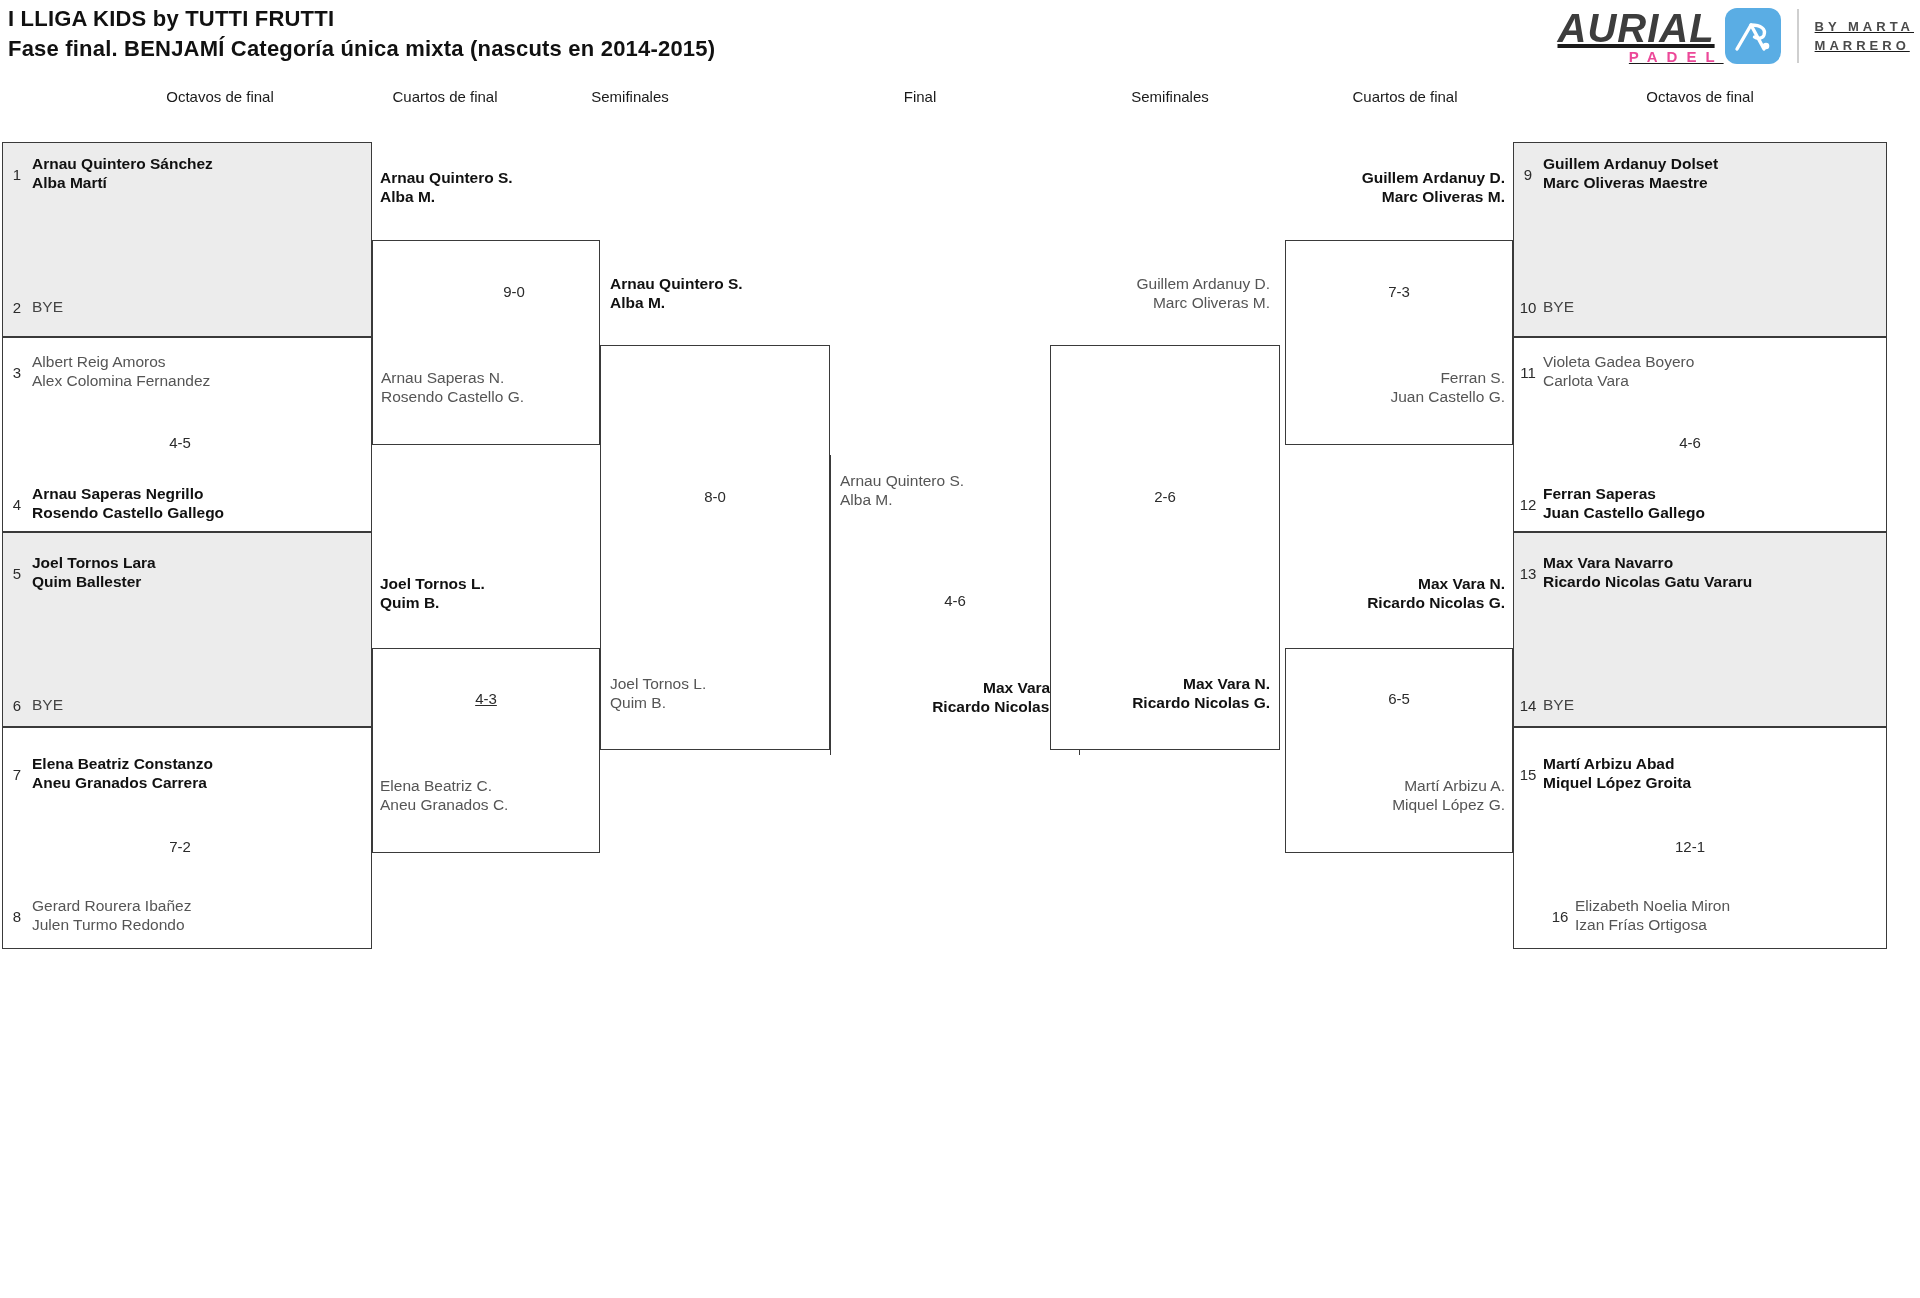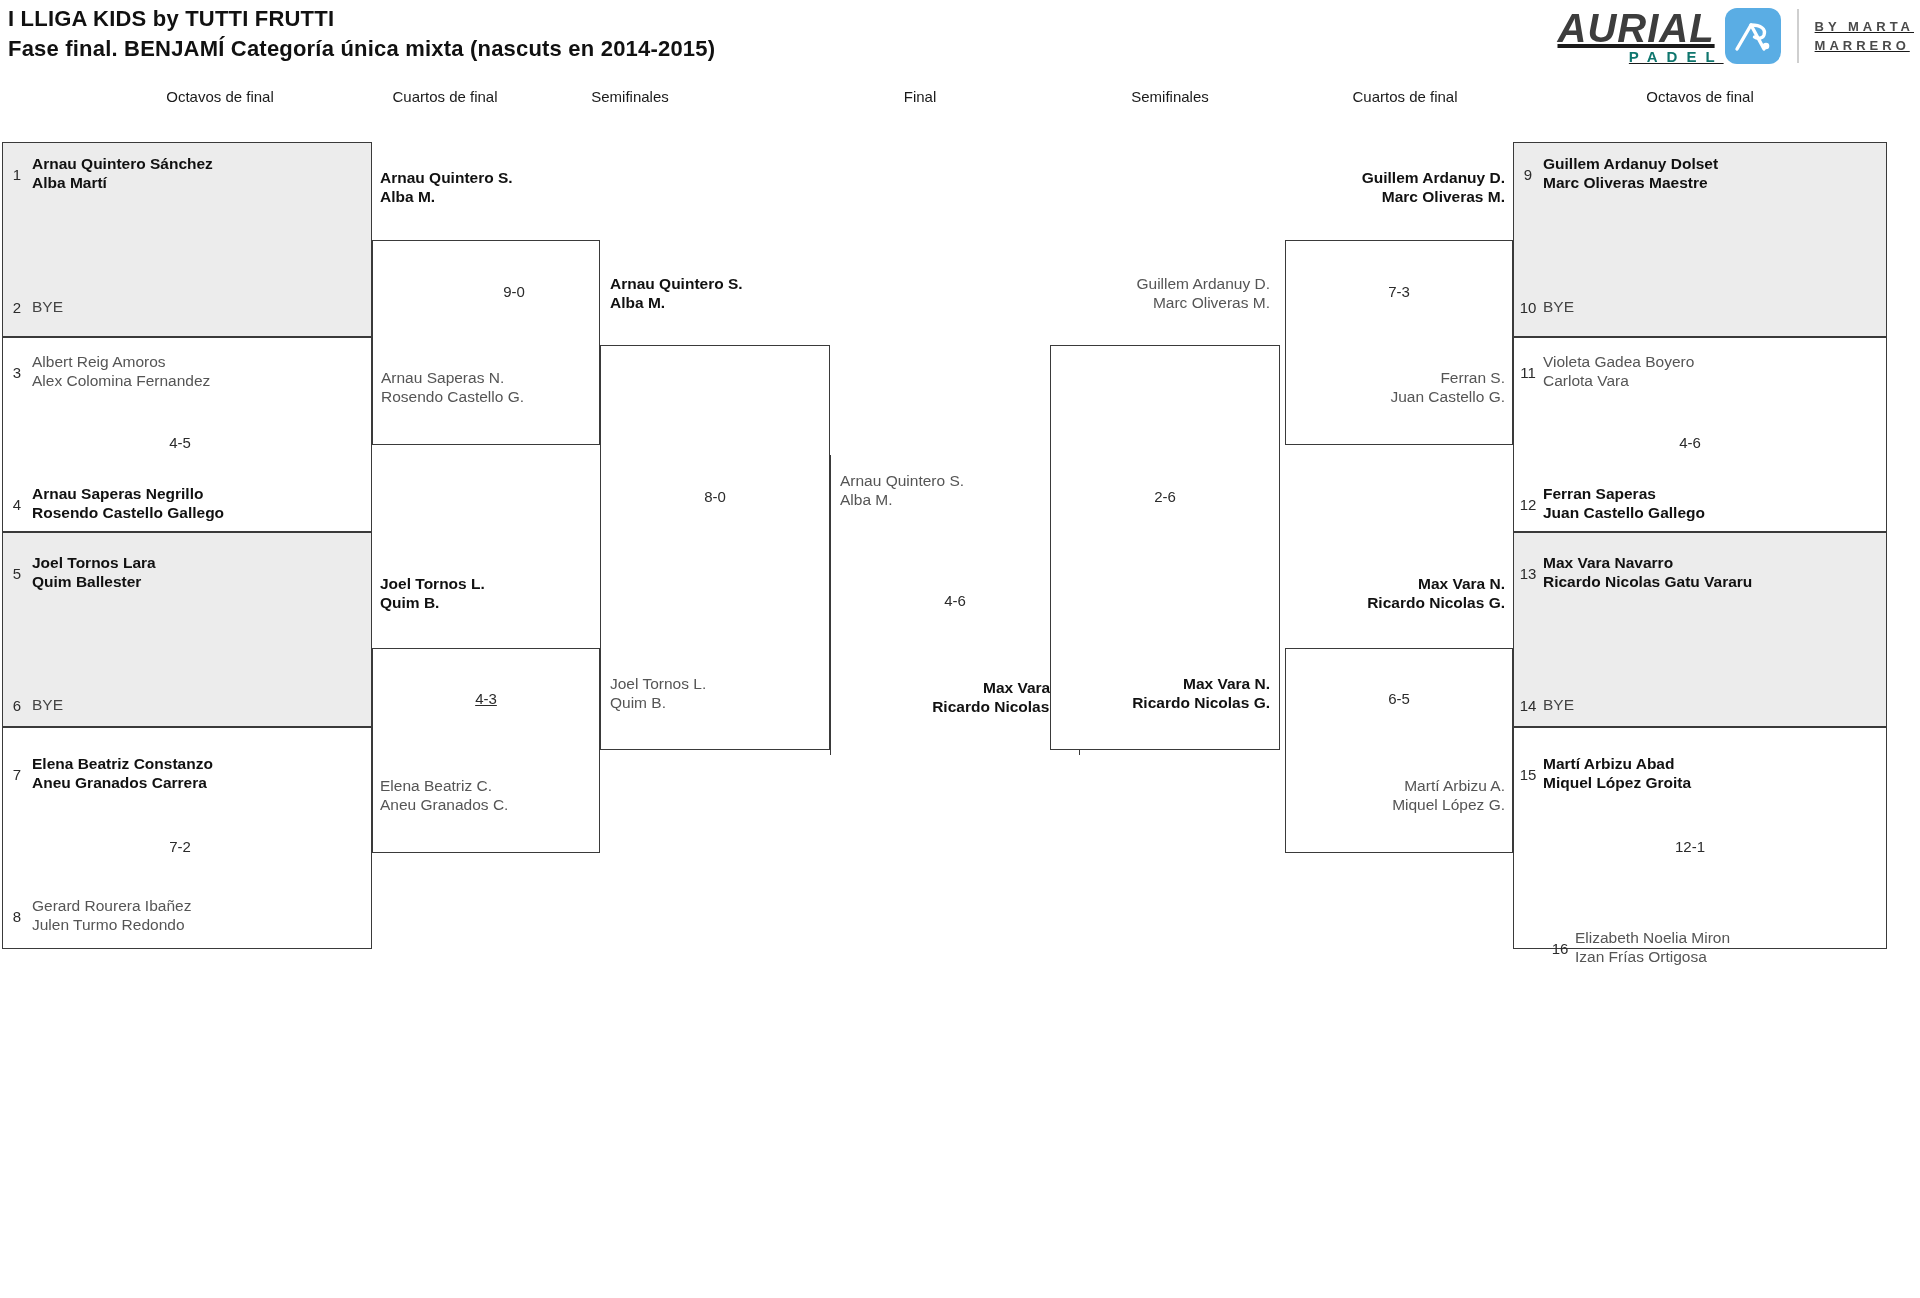--- a/index.html
+++ b/index.html
@@ -14,21 +14,21 @@
 
   
   #header{position:absolute;left:0;top:0;width:1920px;height:86px;}
   #title-block{position:absolute;left:8px;top:4px;}
   .title-line{font-size:22px;font-weight:bold;line-height:30px;letter-spacing:.2px;color:#111;white-space:nowrap;}
 
   
   #logo{position:absolute;right:6px;top:6px;height:60px;display:flex;align-items:center;gap:10px;text-decoration:underline;}
   #logo-wordmark{display:flex;flex-direction:column;align-items:flex-end;line-height:1;}
   #logo-aurial{font-size:40px;font-weight:bold;font-style:italic;letter-spacing:1px;color:#3d3d3d;}
-  #logo-padel{font-size:15px;font-weight:bold;letter-spacing:9px;color:#0f766e;margin-top:1px;margin-right:-9px;}
+  #logo-padel{font-size:15px;font-weight:bold;letter-spacing:9px;color:#ec4899;margin-top:1px;margin-right:-9px;}
   #logo-mark{width:56px;height:56px;border-radius:12px;background:#5aade4;display:flex;align-items:center;justify-content:center;}
   #logo-divider{width:2px;height:54px;background:#cfcfcf;margin:0 6px;}
   #logo-by{display:flex;flex-direction:column;justify-content:center;line-height:1.5;}
   .logo-by-line{font-size:13px;font-weight:bold;letter-spacing:4px;color:#4a4a4a;}
 
   
   .round-label{
     position:absolute;font-size:15px;color:#1a1a1a;text-align:center;
     white-space:nowrap;top:88px;
   }
@@ -314,19 +314,19 @@
 
 <div class="box plain" style="left:1513px;top:727px;width:374px;height:222px;"></div>
 <div class="slot rl" style="left:1513px;top:748px;width:374px;height:52px;">
   <div class="seed">15</div>
   <div class="names win">
     <div class="n">Martí Arbizu Abad</div>
     <div class="n">Miquel López Groita</div>
   </div>
 </div>
 <div class="score" style="left:1630px;top:838px;width:120px;">12-1</div>
-<div class="slot rl" style="left:1513px;top:922px;width:296px;height:52px;padding-left:36px;">
+<div class="slot rl" style="left:1513px;top:890px;width:296px;height:52px;padding-left:36px;">
   <div class="seed">16</div>
   <div class="names lose">
     <div class="n">Elizabeth Noelia Miron</div>
     <div class="n">Izan Frías Ortigosa</div>
   </div>
 </div>
 
 </body></html>

